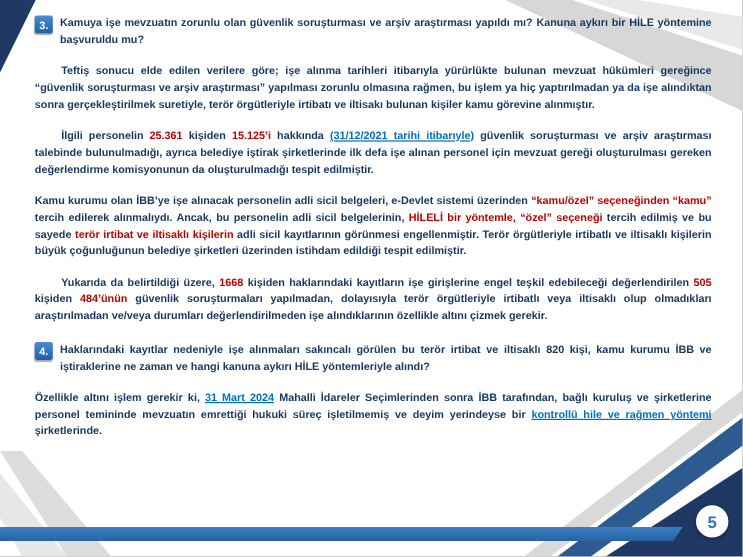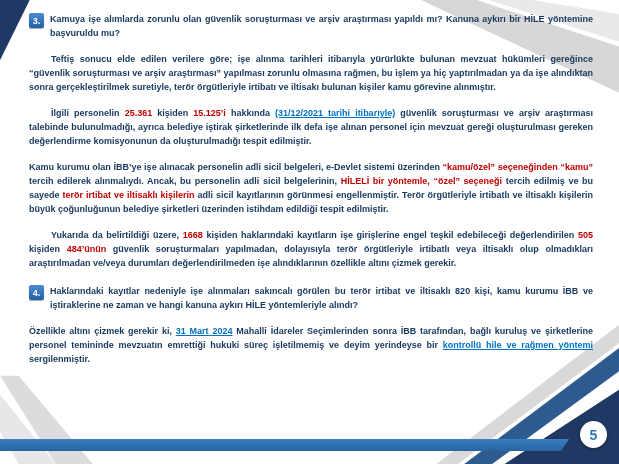--- a/index.html
+++ b/index.html
@@ -70,38 +70,38 @@
     <div class="d-bl2"></div>
     <div class="d-br3"></div>
     <div class="d-br2"></div>
     <div class="d-br1"></div>
   </div>
 
   <div class="content">
 
     <div class="question q3">
       <div class="qnum">3.</div>
-      <div class="qtitle">Kamuya işe alımlarda zorunlu olan güvenlik soruşturması ve arşiv araştırması yapıldı mı? Kanuna aykırı bir HİLE yöntemine başvuruldu mu?</div>
+      <div class="qtitle">Kamuya işe mevzuatın zorunlu olan güvenlik soruşturması ve arşiv araştırması yapıldı mı? Kanuna aykırı bir HİLE yöntemine başvuruldu mu?</div>
     </div>
 
     <p class="body indent"><span>Teftiş sonucu elde edilen verilere göre; işe alınma tarihleri itibarıyla yürürlükte bulunan mevzuat hükümleri gereğince “güvenlik soruşturması ve arşiv araştırması” yapılması zorunlu olmasına rağmen, bu işlem ya hiç yaptırılmadan ya da işe alındıktan sonra gerçekleştirilmek suretiyle, terör örgütleriyle irtibatı ve iltisakı bulunan kişiler kamu görevine alınmıştır.</span></p>
 
     <p class="body indent"><span>İlgili personelin </span><span class="red">25.361</span><span> kişiden </span><span class="red">15.125’i</span><span> hakkında </span><span class="blue">(31/12/2021 tarihi itibarıyle)</span><span> güvenlik soruşturması ve arşiv araştırması talebinde bulunulmadığı, ayrıca belediye iştirak şirketlerinde ilk defa işe alınan personel için mevzuat gereği oluşturulması gereken değerlendirme komisyonunun da oluşturulmadığı tespit edilmiştir.</span></p>
 
 
     <p class="body"><span>Kamu kurumu olan İBB’ye işe alınacak personelin adli sicil belgeleri, </span><span class="u">e-Devlet sistemi</span><span> üzerinden </span><span class="red">“kamu/özel” seçeneğinden</span><span> </span><span class="red">“kamu”</span><span> tercih edilerek alınmalıydı. Ancak, bu personelin adli sicil belgelerinin, </span><span class="red">HİLELİ bir yöntemle,</span><span> </span><span class="red">“özel” seçeneği</span><span> tercih edilmiş ve bu sayede </span><span class="red">terör irtibat ve iltisaklı kişilerin</span><span> adli sicil kayıtlarının görünmesi engellenmiştir. Terör örgütleriyle irtibatlı ve iltisaklı kişilerin büyük çoğunluğunun belediye şirketleri üzerinden istihdam edildiği tespit edilmiştir.</span></p>
 
     <p class="body indent"><span>Yukarıda da belirtildiği üzere, </span><span class="red">1668</span><span> kişiden haklarındaki kayıtların işe girişlerine engel teşkil edebileceği değerlendirilen </span><span class="red">505</span><span> kişiden </span><span class="red">484’ünün</span><span> güvenlik soruşturmaları yapılmadan, dolayısıyla terör örgütleriyle irtibatlı veya iltisaklı olup olmadıkları araştırılmadan ve/veya durumları değerlendirilmeden işe alındıklarının özellikle altını çizmek gerekir.</span></p>
 
     <div class="question q4">
       <div class="qnum">4.</div>
       <div class="qtitle">Haklarındaki kayıtlar nedeniyle işe alınmaları sakıncalı görülen bu terör irtibat ve iltisaklı 820 kişi, kamu kurumu İBB ve iştiraklerine ne zaman ve hangi kanuna aykırı HİLE yöntemleriyle alındı?</div>
     </div>
 
-    <p class="body"><span>Özellikle altını çizmek gerekir ki, </span><span class="blue">31 Mart 2024</span><span> Mahalli İdareler Seçimlerinden sonra İBB tarafından, bağlı kuruluş ve şirketlerine personel temininde mevzuatın emrettiği hukuki süreç işletilmemiş ve deyim yerindeyse bir </span><span class="blue u">kontrollü hile ve rağmen yöntemi</span><span> sergilenmiştir.</span></p>
+    <p class="body"><span>Özellikle altını işlem gerekir ki, </span><span class="blue">31 Mart 2024</span><span> Mahalli İdareler Seçimlerinden sonra İBB tarafından, bağlı kuruluş ve şirketlerine personel temininde mevzuatın emrettiği hukuki süreç işletilmemiş ve deyim yerindeyse bir </span><span class="blue u">kontrollü hile ve rağmen yöntemi</span><span> şirketlerinde.</span></p>
 
   </div>
 
   <div class="footer-bar"></div>
 
   <div class="page-circle">
     <span>5</span>
   </div>
 
 </div>

